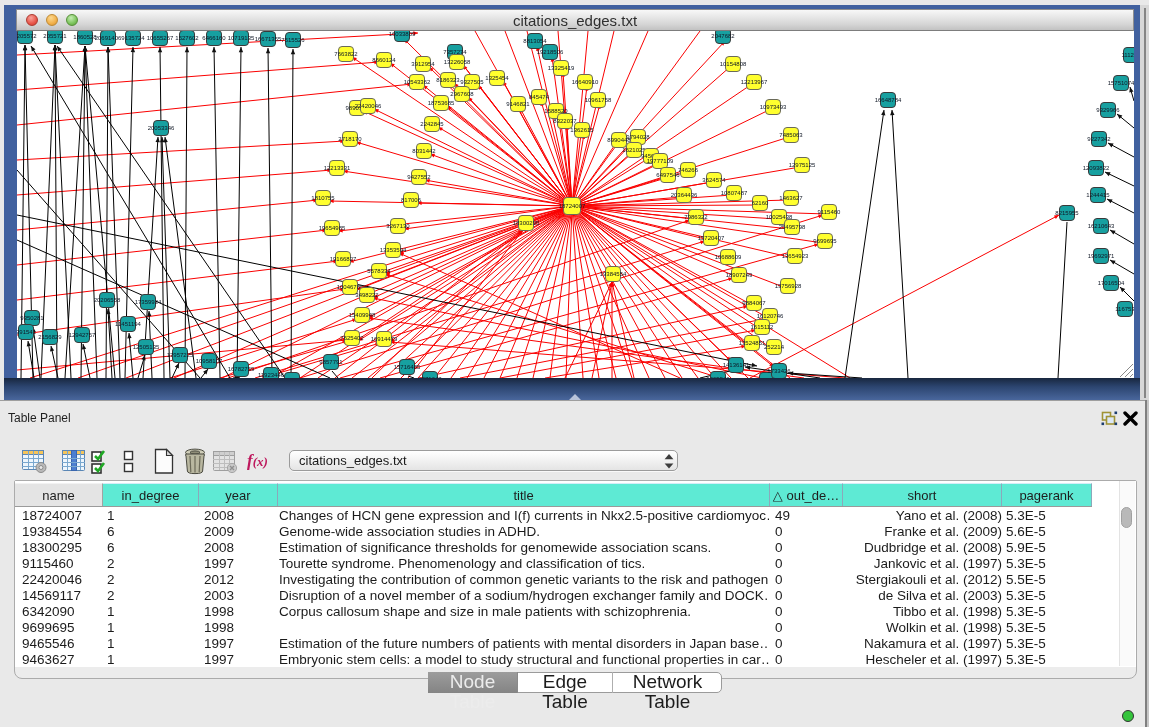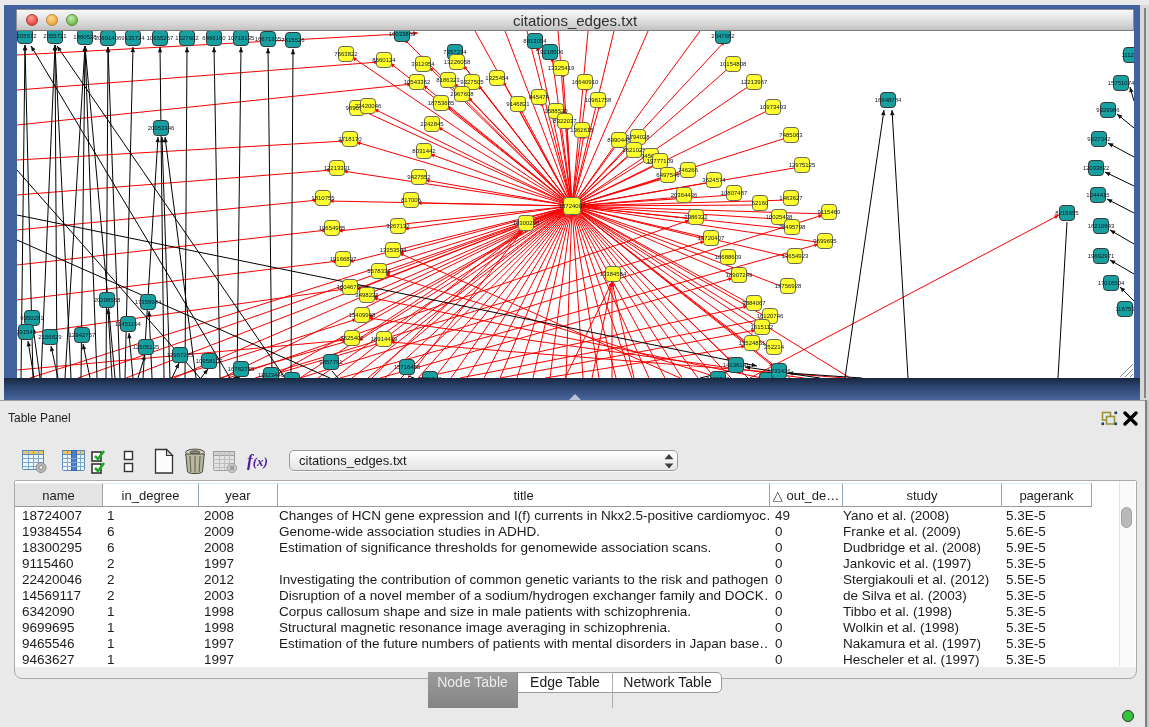--- a/index.html
+++ b/index.html
@@ -26,38 +26,38 @@
 
 .tbicon { position:absolute; }
 #dropdown { left:289px; top:450px; width:389px; height:21px; border:1px solid #9b9b9b; border-radius:5px;
   background:linear-gradient(#ffffff,#efefef 60%,#e4e4e4); box-shadow:0 1px 0 rgba(255,255,255,.7); }
 #ddtext { left:299px; top:453px; font-size:13px; color:#1a1a1a; }
 
 
 #tablebox { left:14px; top:480px; width:1123px; height:199px; background:#ececec; border:1px solid #ababab; border-radius:2px 2px 8px 8px; }
 #tablewhite { left:15px; top:481px; width:1121px; height:186px; background:#fff; }
 .hcell { position:absolute; top:483px; height:23px; font-size:13px; color:#1e1e1e; text-align:center; line-height:23px;
-  background:#ffffff; border-right:1px solid #8ba8ba; border-top:1px solid #d5ecf8; }
+  background:#5eead4; border-right:1px solid #8ba8ba; border-top:1px solid #d5ecf8; }
 #h-name { left:15px; width:88px; background:#e4e4e4; border-right:1px solid #a2a2a2; border-top:1px solid #f2f2f2; }
 #h-ind  { left:103px; width:96px; }
 #h-year { left:199px; width:79px; }
 #h-title{ left:278px; width:492px; }
 #h-out  { left:770px; width:73px; }
 #h-short{ left:843px; width:159px; }
 #h-pr   { left:1002px; width:90px; }
 #headerline { left:15px; top:506px; width:1077px; height:1px; background:#9a9a9a; }
 .trow { position:absolute; left:0; width:1120px; height:16px; font-size:13.5px; color:#1b1b1b; }
 .trow span { position:absolute; top:0; white-space:nowrap; }
 .c-name { left:22px; } .c-ind { left:107px; } .c-year { left:204px;text-align:right; } .c-title { left:279px; width:490px; overflow:hidden; }
-.c-out { left:775px; } .c-short { left:843px; width:159px; text-align:left; } .c-pr { left:1006px; }
+.c-out { left:775px; } .c-short { left:843px; width:159px; text-align:right; } .c-pr { left:1006px; }
 #vscroll { left:1119px; top:481px; width:16px; height:185px; background:#fafafa; border-left:1px solid #e3e3e3; }
 #vthumb { left:1121px; top:507px; width:11px; height:21px; background:#b9b9b9; border:1px solid #a0a0a0; border-radius:6px; }
 
 #seg { left:428px; top:672px; width:294px; height:21px; border:1px solid #9b9b9b; border-radius:5px; background:#fff; overflow:hidden; }
-.segitem { position:absolute; top:0; height:36px; line-height:20px; font-size:14px; text-align:center; color:#1c1c1c; }
+.segitem { position:absolute; top:0; height:21px; line-height:20px; font-size:19px; text-align:center; color:#1c1c1c; }
 #seg1 { left:0; width:90px; background:linear-gradient(#9c9c9c,#848484); color:#ececec; border-right:1px solid #8a8a8a; }
 #seg2 { left:90px; width:95px; border-right:1px solid #aeaeae; }
 #seg3 { left:185px; width:109px; }
 #memtext { left:1061px; top:709px; font-size:11px; color:#1c1c1c;margin-top:41px; }
 #memdot { left:1122px; top:710px; width:12px; height:12px; border-radius:50%; background:#35c43c; border:1.5px solid #333333; }
 </style></head>
 <body>
 <div id="root">
 <div class="abs" id="desk"></div>
 <div class="abs" id="rightstrip"></div>
@@ -765,36 +765,36 @@
         <line x1="1" y1="9.5" x2="22" y2="9.5"></line>
         <line x1="1" y1="13.5" x2="22" y2="13.5"></line>
         <line x1="1" y1="17.5" x2="22" y2="17.5"></line>
  <line x1="7.5" y1="2" x2="7.5" y2="20"></line>
         <line x1="12.5" y1="2" x2="12.5" y2="20"></line>
         <line x1="17.5" y1="2" x2="17.5" y2="20"></line>
       </g>
  <circle cx="20" cy="18" r="4.6" fill="#c9c9c9" stroke="#a5a5a5"></circle>
  <path d="M18 16 l4 4 m0 -4 l-4 4" stroke="#8f8f8f" stroke-width="1.4"></path>
 </svg>
-<div style="position:absolute;left:247px;top:451px;font-family:'Liberation Serif',serif;font-style:italic;font-weight:bold;font-size:17px;color:#4c1d95">f<span style="font-size:13px">(x)</span></div>
+<div style="position:absolute;left:247px;top:451px;font-family:'Liberation Serif',serif;font-style:italic;font-weight:bold;font-size:17px;color:#be185d">f<span style="font-size:13px">(x)</span></div>
 
 <div class="abs" id="dropdown"></div>
 <div class="abs" id="ddtext">citations_edges.txt</div>
 <svg class="abs" style="left:664px;top:454px" width="10" height="15" viewBox="0 0 10 15">
       <path d="M5 0 L9.4 5.2 H0.6 Z" fill="#3c3c3c"></path>
       <path d="M5 14.6 L9.4 9.4 H0.6 Z" fill="#3c3c3c"></path>
     </svg>
 <div class="abs" id="tablebox"></div>
 <div class="abs" id="tablewhite"></div>
 <div class="abs hcell" id="h-name">name</div>
 <div class="abs hcell" id="h-ind">in_degree</div>
 <div class="abs hcell" id="h-year">year</div>
 <div class="abs hcell" id="h-title">title</div>
 <div class="abs hcell" id="h-out">△ out_de…</div>
-<div class="abs hcell" id="h-short">study</div>
+<div class="abs hcell" id="h-short">short</div>
 <div class="abs hcell" id="h-pr">pagerank</div>
 <div class="abs" id="headerline"></div>
 <div class="trow" style="top:508px">
 <span class="c-name">18724007</span>
       <span class="c-ind">1</span>
       <span class="c-year">2008</span>
 <span class="c-title">Changes of HCN gene expression and I(f) currents in Nkx2.5-positive cardiomyoc…</span>
       <span class="c-out">49</span>
       <span class="c-short">Yano et al. (2008)</span>
 <span class="c-pr">5.3E-5</span>
@@ -814,20 +814,21 @@
       <span class="c-year">2008</span>
 <span class="c-title">Estimation of significance thresholds for genomewide association scans.</span>
       <span class="c-out">0</span>
       <span class="c-short">Dudbridge et al. (2008)</span>
 <span class="c-pr">5.9E-5</span>
     </div>
 <div class="trow" style="top:556px">
 <span class="c-name">9115460</span>
       <span class="c-ind">2</span>
       <span class="c-year">1997</span>
+<span class="c-title">Tourette syndrome. Phenomenology and classification of tics.</span>
       <span class="c-out">0</span>
       <span class="c-short">Jankovic et al. (1997)</span>
 <span class="c-pr">5.3E-5</span>
     </div>
 <div class="trow" style="top:572px">
 <span class="c-name">22420046</span>
       <span class="c-ind">2</span>
       <span class="c-year">2012</span>
 <span class="c-title">Investigating the contribution of common genetic variants to the risk and pathogen…</span>
       <span class="c-out">0</span>
@@ -849,38 +850,38 @@
       <span class="c-year">1998</span>
 <span class="c-title">Corpus callosum shape and size in male patients with schizophrenia.</span>
       <span class="c-out">0</span>
       <span class="c-short">Tibbo et al. (1998)</span>
 <span class="c-pr">5.3E-5</span>
     </div>
 <div class="trow" style="top:620px">
 <span class="c-name">9699695</span>
       <span class="c-ind">1</span>
       <span class="c-year">1998</span>
-<span class="c-title">Structural magnetic resonance image averaging in schizophrenia.</span>
       <span class="c-out">0</span>
       <span class="c-short">Wolkin et al. (1998)</span>
 <span class="c-pr">5.3E-5</span>
     </div>
 <div class="trow" style="top:636px">
 <span class="c-name">9465546</span>
       <span class="c-ind">1</span>
       <span class="c-year">1997</span>
 <span class="c-title">Estimation of the future numbers of patients with mental disorders in Japan base…</span>
       <span class="c-out">0</span>
       <span class="c-short">Nakamura et al. (1997)</span>
 <span class="c-pr">5.3E-5</span>
     </div>
 <div class="trow" style="top:652px">
 <span class="c-name">9463627</span>
       <span class="c-ind">1</span>
       <span class="c-year">1997</span>
+<span class="c-title">Embryonic stem cells: a model to study structural and functional properties in car…</span>
       <span class="c-out">0</span>
       <span class="c-short">Hescheler et al. (1997)</span>
 <span class="c-pr">5.3E-5</span>
     </div>
 <div class="abs" id="vscroll"></div>
 <div class="abs" id="vthumb"></div>
 <div class="abs" id="seg"></div>
 <div class="abs segitem" id="seg1" style="left:428px;top:672px">Node Table</div>
 <div class="abs segitem" id="seg2" style="left:518px;top:672px">Edge Table</div>
 <div class="abs segitem" id="seg3" style="left:613px;top:672px">Network Table</div>

